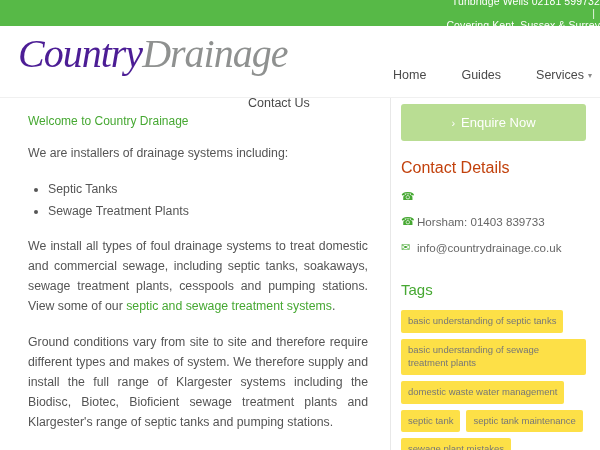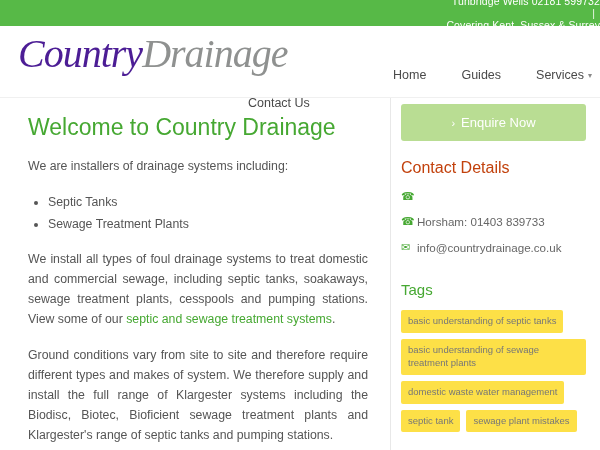--- a/index.html
+++ b/index.html
@@ -96,21 +96,21 @@
   .col-side {
     width: 210px;
     padding: 0 14px 0 10px;
     border-left: 1px solid #e8e8e8;
     min-height: 352px;
   }
 
   h1.page-title {
     font-family: "Liberation Sans", sans-serif;
     font-weight: 400;
-    font-size: 23px;
+    font-size: 12px;
     color: #46a832;
     margin: 6px 0 16px 0;
   }
   .col-main p {
     font-size: 12.3px;
     line-height: 1.62;
     color: #555555;
     margin: 0 0 16px 0;
     text-align: justify;
   }
@@ -267,17 +267,18 @@
         <span class="cico">✉</span>
         <span>info@countrydrainage.co.uk</span>
       </div>
 
       <div class="tags-title">Tags</div>
       <div class="tag-list">
         <span class="tag">basic understanding of septic tanks</span>
         <span class="tag">basic understanding of sewage treatment plants</span>
         <span class="tag">domestic waste water management</span>
         <span class="tag">septic tank</span>
+        <span class="tag">septic tank maintenance</span>
         <span class="tag">sewage plant mistakes</span>
       </div>
     </div>
   </div>
 </div>
 
 </body></html>

